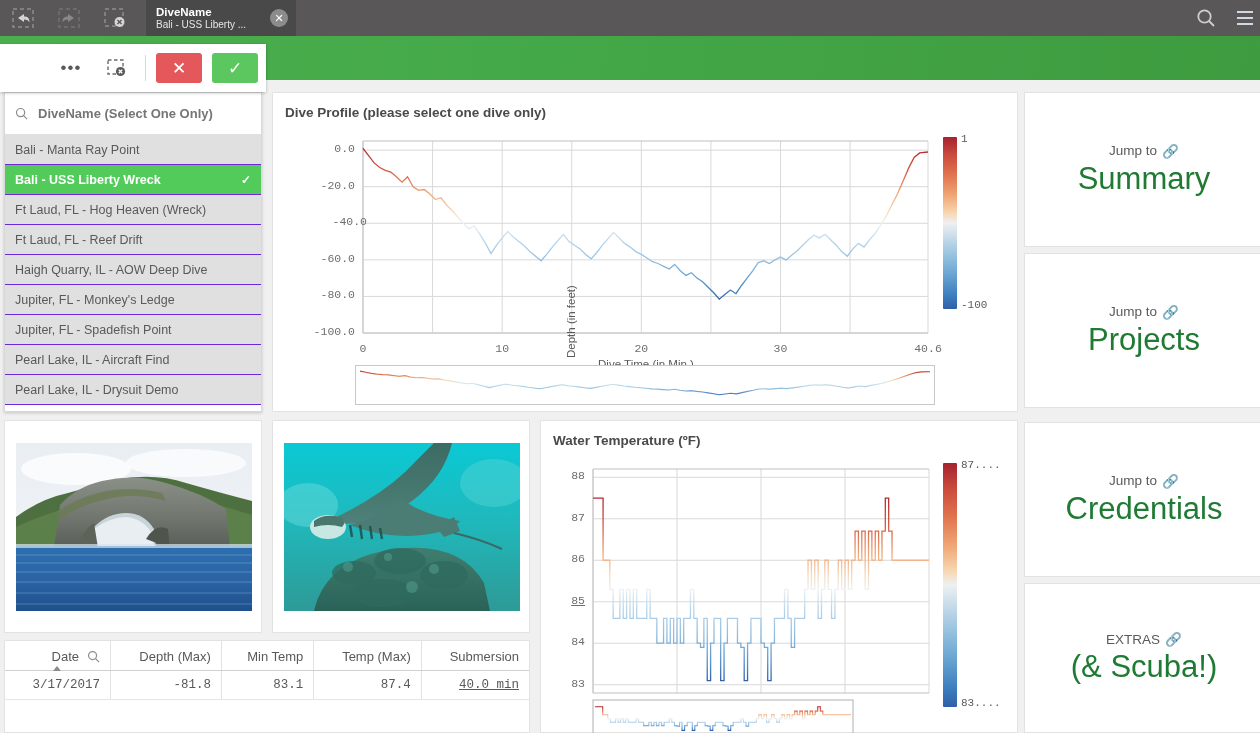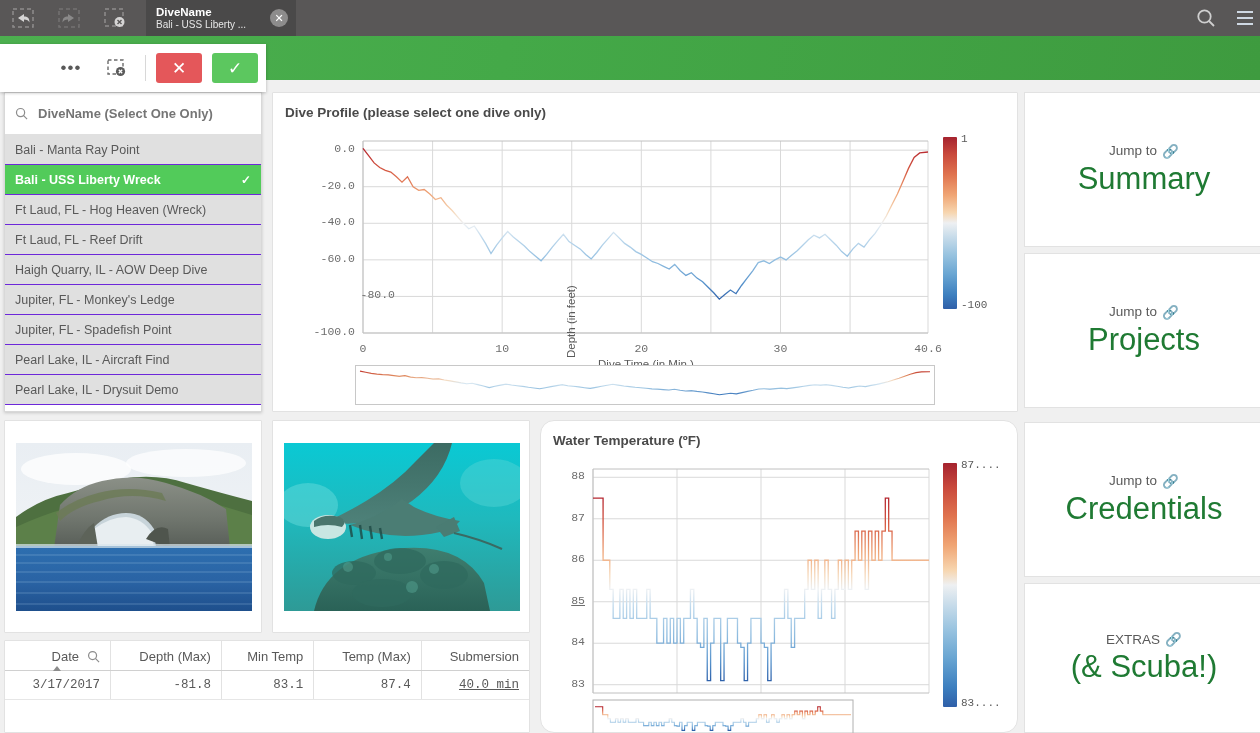--- a/index.html
+++ b/index.html
@@ -166,21 +166,21 @@
   }
   table.dt td {
     color: #595959; text-align: right; padding: 7px 10px;
     border-right: 1px solid #e2e2e2; border-bottom: 1px solid #e6e6e6;
     font-family: "Liberation Mono", monospace; font-size: 12.5px;
     white-space: nowrap;
   }
   table.dt td:last-child { border-right: none; text-decoration: underline; }
 
   
-  #water-temp-card { left: 540px; top: 420px; width: 478px; height: 313px; border-radius: 14px; }
+  #water-temp-card { left: 540px; top: 420px; width: 478px; height: 313px; }
   .wt-plot { position: absolute; left: 0; top: 30px; width: 478px; height: 283px; text-align: right; }
 
   
   .jump-card {
     position: absolute; left: 1024px; width: 240px;
     background: #fff; border: 1px solid #e2e2e2;
     display: flex; flex-direction: column;
     align-items: center; justify-content: center; cursor: pointer;
   }
   .jump-kicker {
@@ -337,23 +337,23 @@
           <stop offset="60%" stop-color="#bdd8ec"></stop>
           <stop offset="76%" stop-color="#8dbbdf"></stop>
           <stop offset="90%" stop-color="#5591cb"></stop>
           <stop offset="100%" stop-color="#2f62ab"></stop>
         </linearGradient>
       </defs>
     </svg>
     <div id="dp-labels">
         <div class="axis-label" style="left: 82px; top: 19.1429px; transform: translateX(-100%);">0.0</div>
         <div class="axis-label" style="left: 82px; top: 55.7143px; transform: translateX(-100%);">-20.0</div>
-        <div class="axis-label" style="left: 82px; top: 92.2857px; transform: translateX(-100%);">-40.0</div>
+        <div class="axis-label" style="left: 94px; top: 92.2857px; transform: translateX(-100%);">-40.0</div>
         <div class="axis-label" style="left: 82px; top: 128.857px; transform: translateX(-100%);">-60.0</div>
-        <div class="axis-label" style="left: 82px; top: 165.429px; transform: translateX(-100%); margin-left: 40px;">-80.0</div>
+        <div class="axis-label" style="left: 82px; top: 165.429px; transform: translateX(-100%);">-80.0</div>
         <div class="axis-label" style="left: 82px; top: 202px; transform: translateX(-100%);">-100.0</div>
         <div class="axis-label" style="left: 90px; top: 219px; transform: translateX(-50%);">0</div>
         <div class="axis-label" style="left: 229.163px; top: 219px; transform: translateX(-50%);">10</div>
         <div class="axis-label" style="left: 368.325px; top: 219px; transform: translateX(-50%);">20</div>
         <div class="axis-label" style="left: 507.488px; top: 219px; transform: translateX(-50%);">30</div>
         <div class="axis-label" style="left: 655px; top: 219px; transform: translateX(-50%);">40.6</div>
       </div>
   </div>
 
   <div class="axis-title vert-title" style="left:292px; top:265px;">Depth (in feet)</div>

